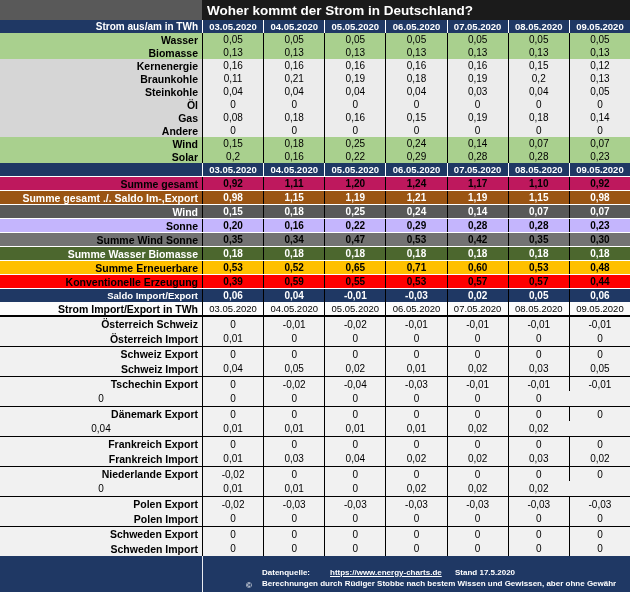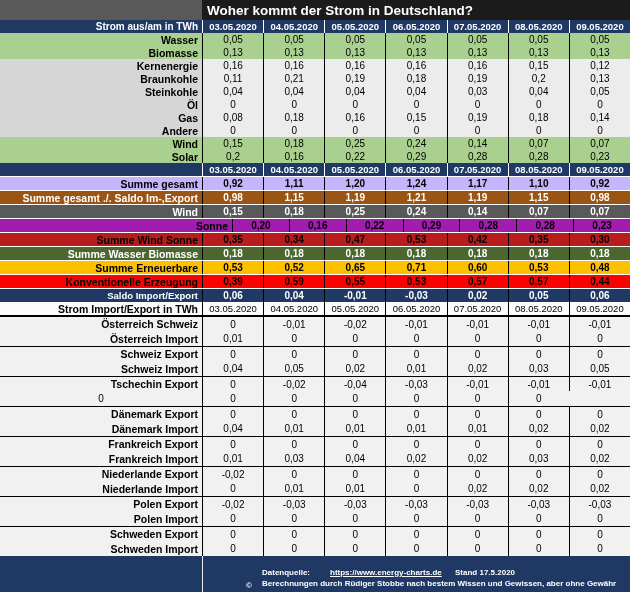--- a/index.html
+++ b/index.html
@@ -33,25 +33,25 @@
   .g-generation{height:13px;}
   .g-generation .cell + .cell{border-left:1px solid #000;}
   .r-green{background:#A9D08E;}
   .r-gray{background:#ECECEC;}
   .r-gray .label-cell{background:#D6D6D6;}
 
   
   .g-summary{height:14px;border-top:1px solid #fff;}
   .g-summary .cell{font-weight:bold;}
   .g-summary .cell + .cell{border-left:1px solid #000;}
-  .r-peach{background:#c4b5fd;}
+  .r-peach{background:#be185d;}
   .r-brown{background:#9A5413;} .r-brown .cell{color:#fff;}
   .r-dgray{background:#595959;} .r-dgray .cell{color:#fff;}
-  .r-yellow{background:#a21caf;padding-left:30px;}
-  .r-bluegray{background:#b91c1c;}
+  .r-yellow{background:#c4b5fd;}
+  .r-bluegray{background:#737373;}
   .r-dgreen{background:#4C672E;} .r-dgreen .cell{color:#fff;}
   .r-amber{background:#FFC000;}
   .r-red{background:#FF0000;}
   .r-navy{background:#1F3864;} .r-navy .cell{color:#fff;} .r-navy .label-cell{font-size:9.5px;}
 
   
   .g-trade{height:15px;background:#F1F1F1;}
   .g-trade .cell + .cell{border-left:1px solid #000;}
   .g-trade .label-cell{font-size:10.5px;}
   .group-start{border-top:1px solid #000;}
@@ -359,21 +359,20 @@
         <div class="cell label-cell">Dänemark Export</div>
         <div class="cell">0</div>
         <div class="cell">0</div>
         <div class="cell">0</div>
         <div class="cell">0</div>
         <div class="cell">0</div>
         <div class="cell">0</div>
         <div class="cell">0</div>
       </div>
       <div class="row g-trade r-trade">
-        <div class="cell label-cell">Dänemark Import</div>
         <div class="cell">0,04</div>
         <div class="cell">0,01</div>
         <div class="cell">0,01</div>
         <div class="cell">0,01</div>
         <div class="cell">0,01</div>
         <div class="cell">0,02</div>
         <div class="cell">0,02</div>
       </div>
       <div class="row g-trade r-trade group-start">
         <div class="cell label-cell">Frankreich Export</div>
@@ -399,21 +398,20 @@
         <div class="cell label-cell">Niederlande Export</div>
         <div class="cell">-0,02</div>
         <div class="cell">0</div>
         <div class="cell">0</div>
         <div class="cell">0</div>
         <div class="cell">0</div>
         <div class="cell">0</div>
         <div class="cell">0</div>
       </div>
       <div class="row g-trade r-trade">
-        <div class="cell label-cell">Niederlande Import</div>
         <div class="cell">0</div>
         <div class="cell">0,01</div>
         <div class="cell">0,01</div>
         <div class="cell">0</div>
         <div class="cell">0,02</div>
         <div class="cell">0,02</div>
         <div class="cell">0,02</div>
       </div>
       <div class="row g-trade r-trade group-start">
         <div class="cell label-cell">Polen  Export</div>

